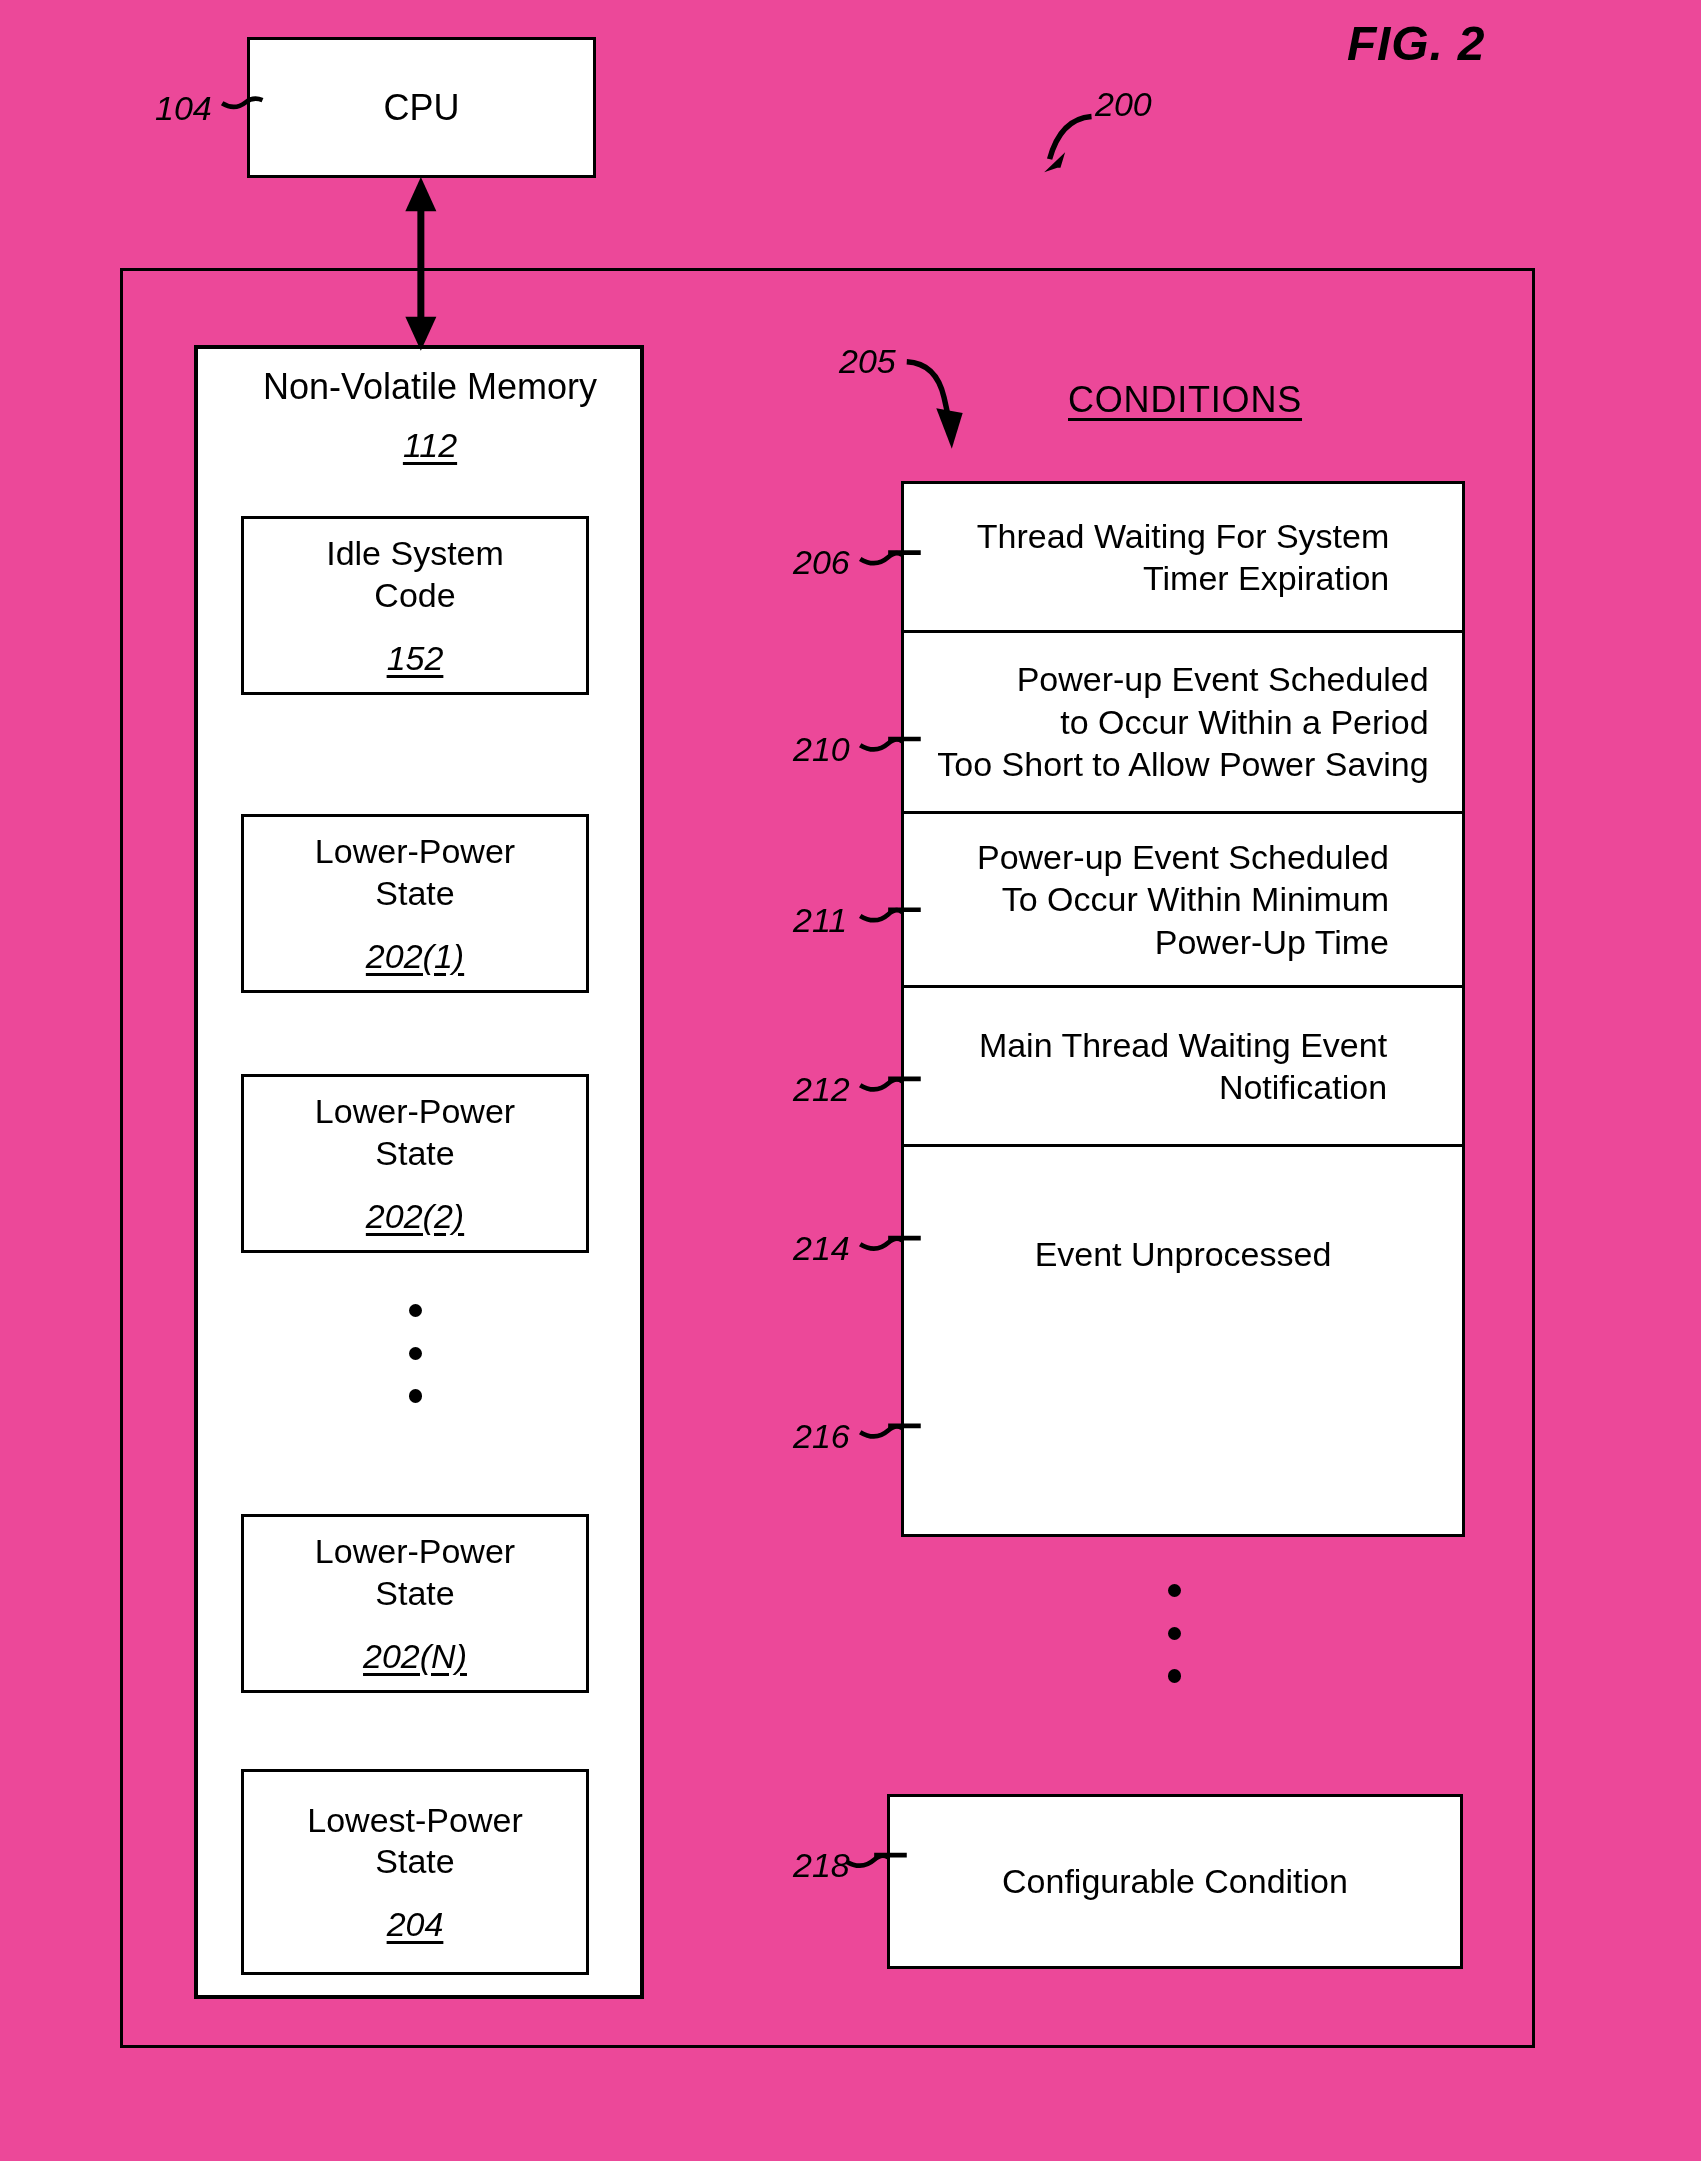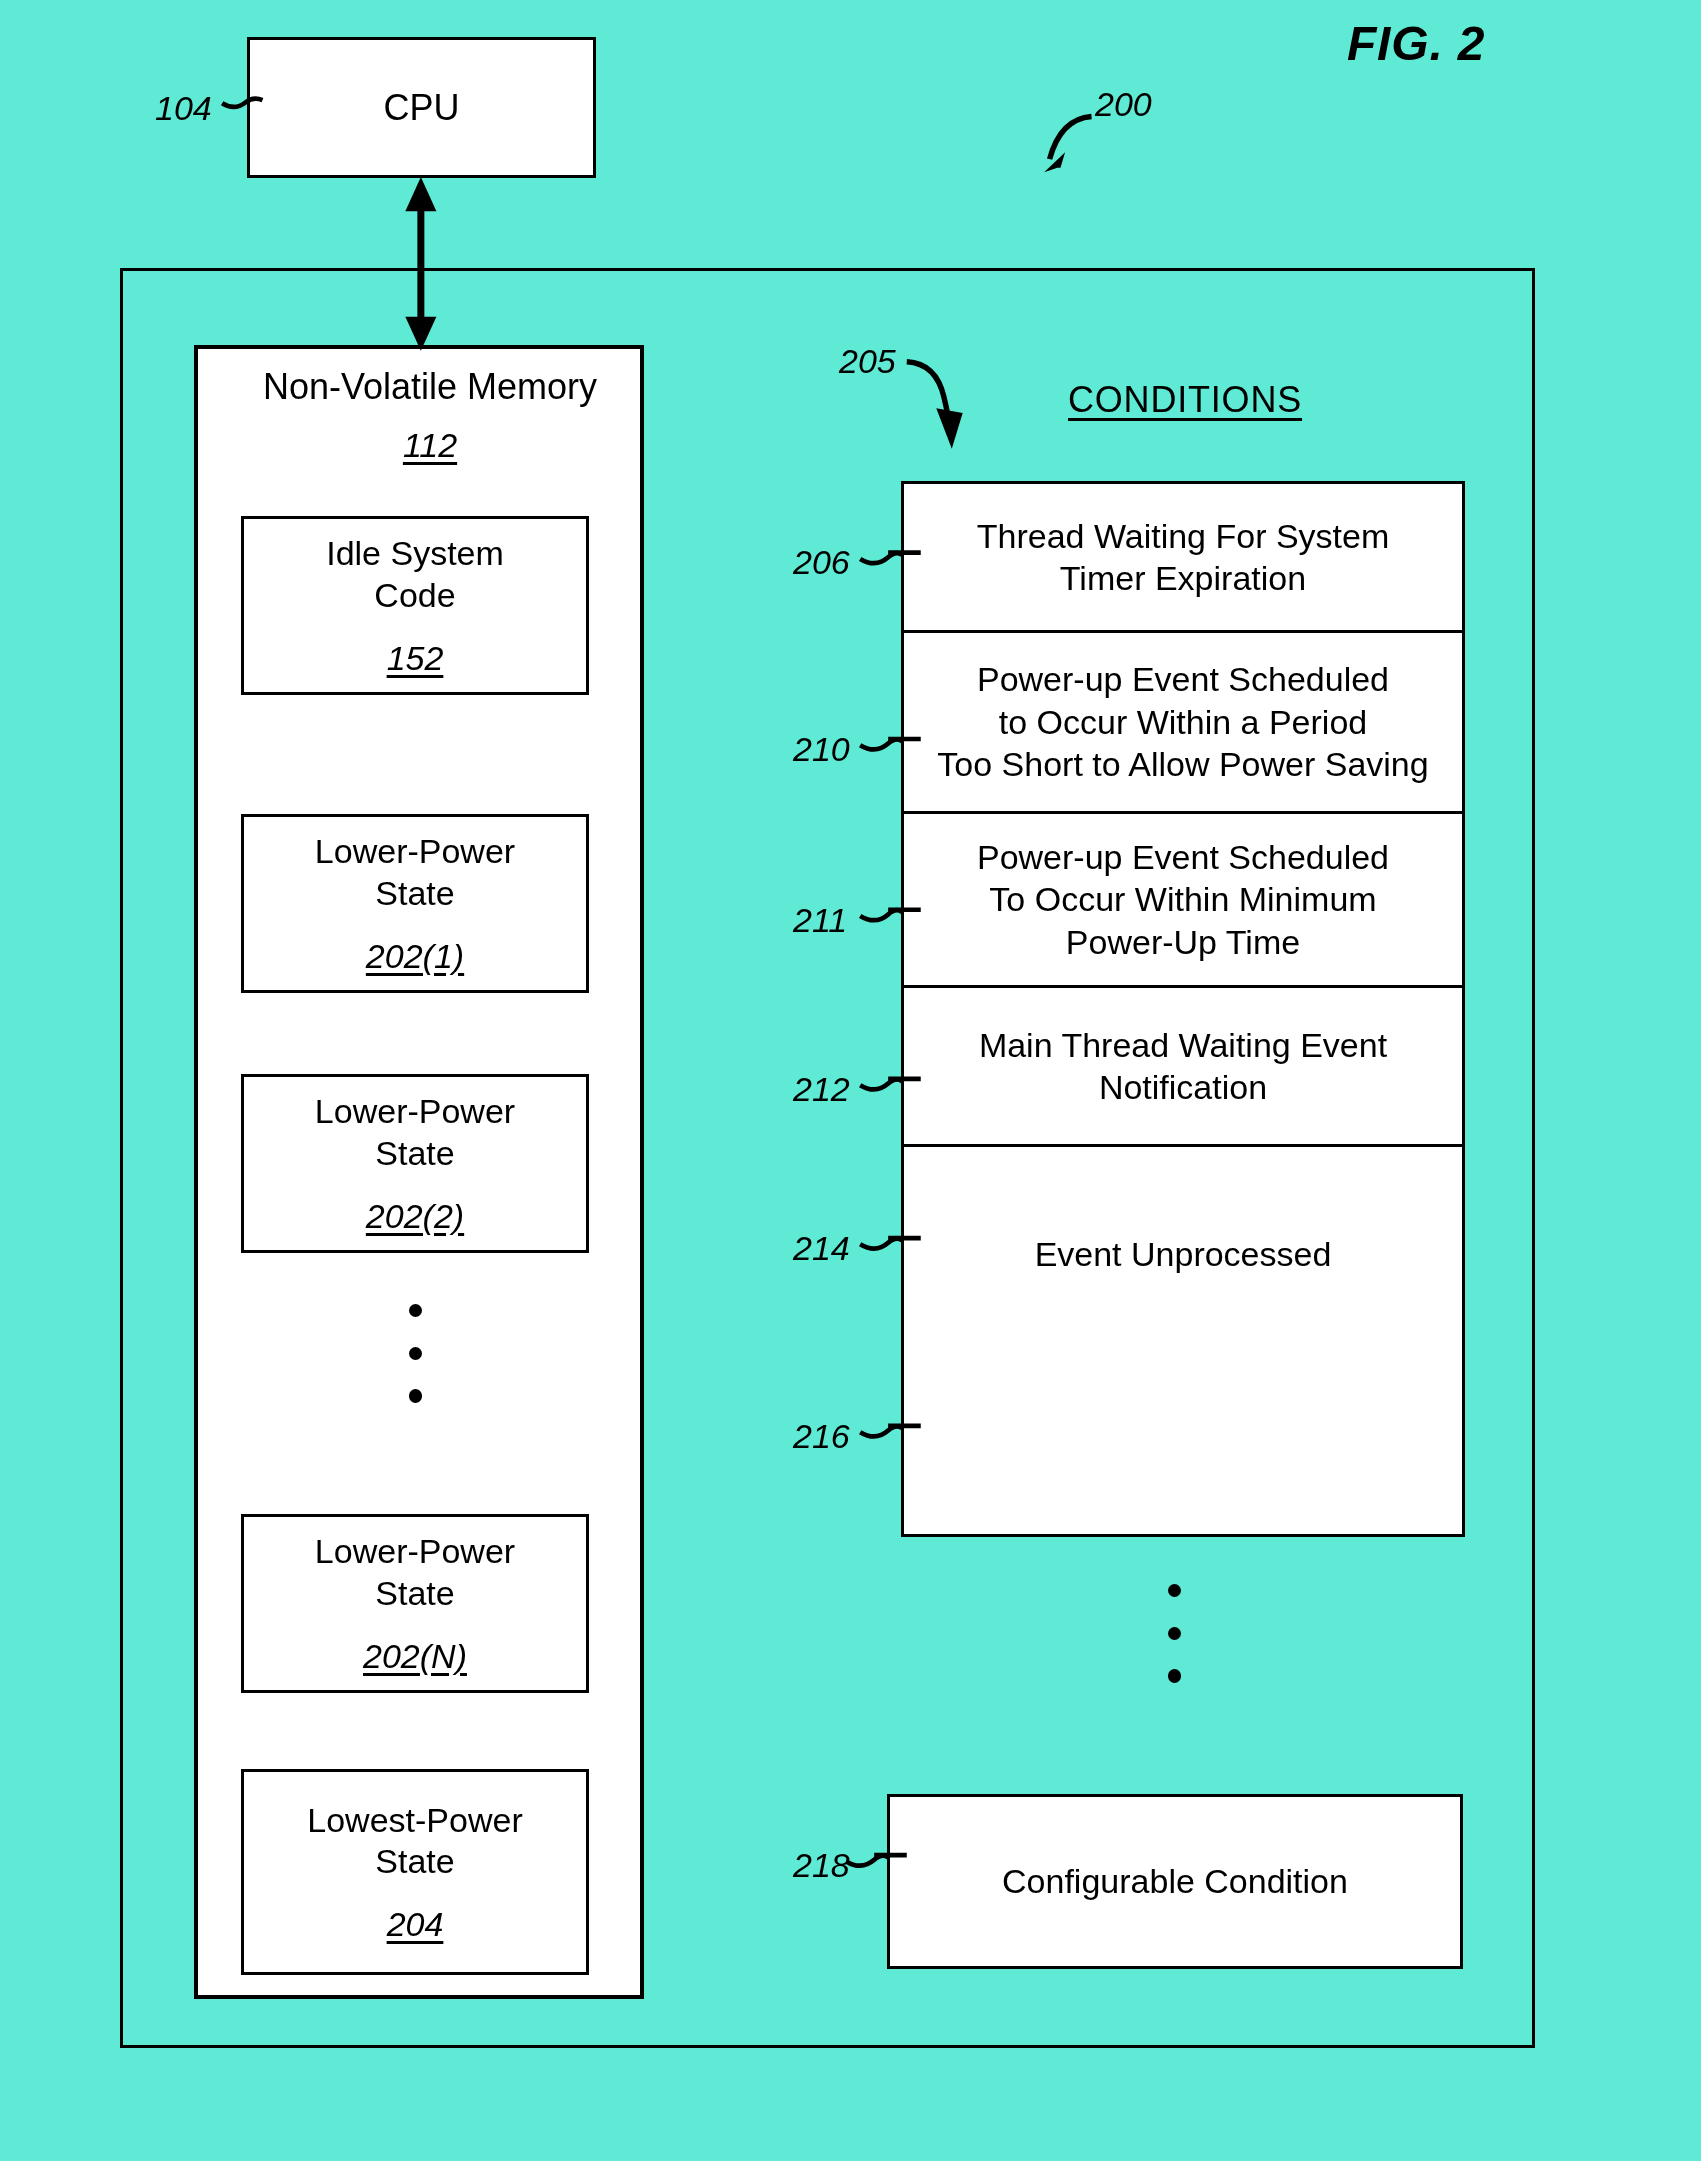--- a/index.html
+++ b/index.html
@@ -8,21 +8,21 @@
     background: #ffffff;
   }
   body {
     font-family: "Liberation Sans", sans-serif;
     color: #000000;
   }
   #page {
     position: relative;
     width: 1701px;
     height: 2161px;
-    background: #5eead4;
+    background: #ec4899;
     overflow: hidden;
   }
 
   
   .abs { position: absolute; box-sizing: border-box; }
 
   
   .fig-title {
     font-style: italic;
     font-weight: bold;
@@ -82,21 +82,21 @@
     border: 3.9px solid #000;
     background: #fff;
     display: flex;
     flex-direction: column;
   }
   .cond-row {
     border-bottom: 3.1px solid #000;
     display: flex;
     align-items: center;
     justify-content: center;
-    text-align: center;
+    text-align: right;
     box-sizing: border-box;
   }
   .cond-row:last-child { border-bottom: none; }
   .cond-row .txt {
     font-size: 34px;
     line-height: 1.25;
     white-space: pre-line;
   }
 
   

